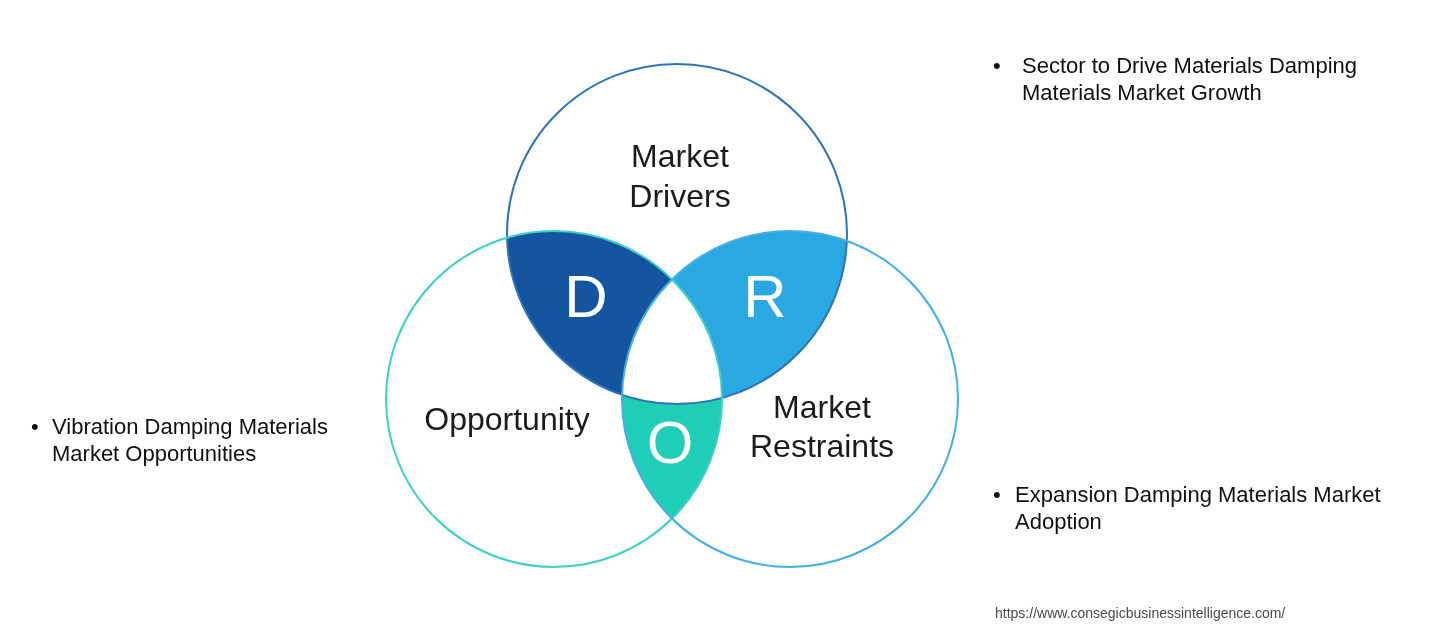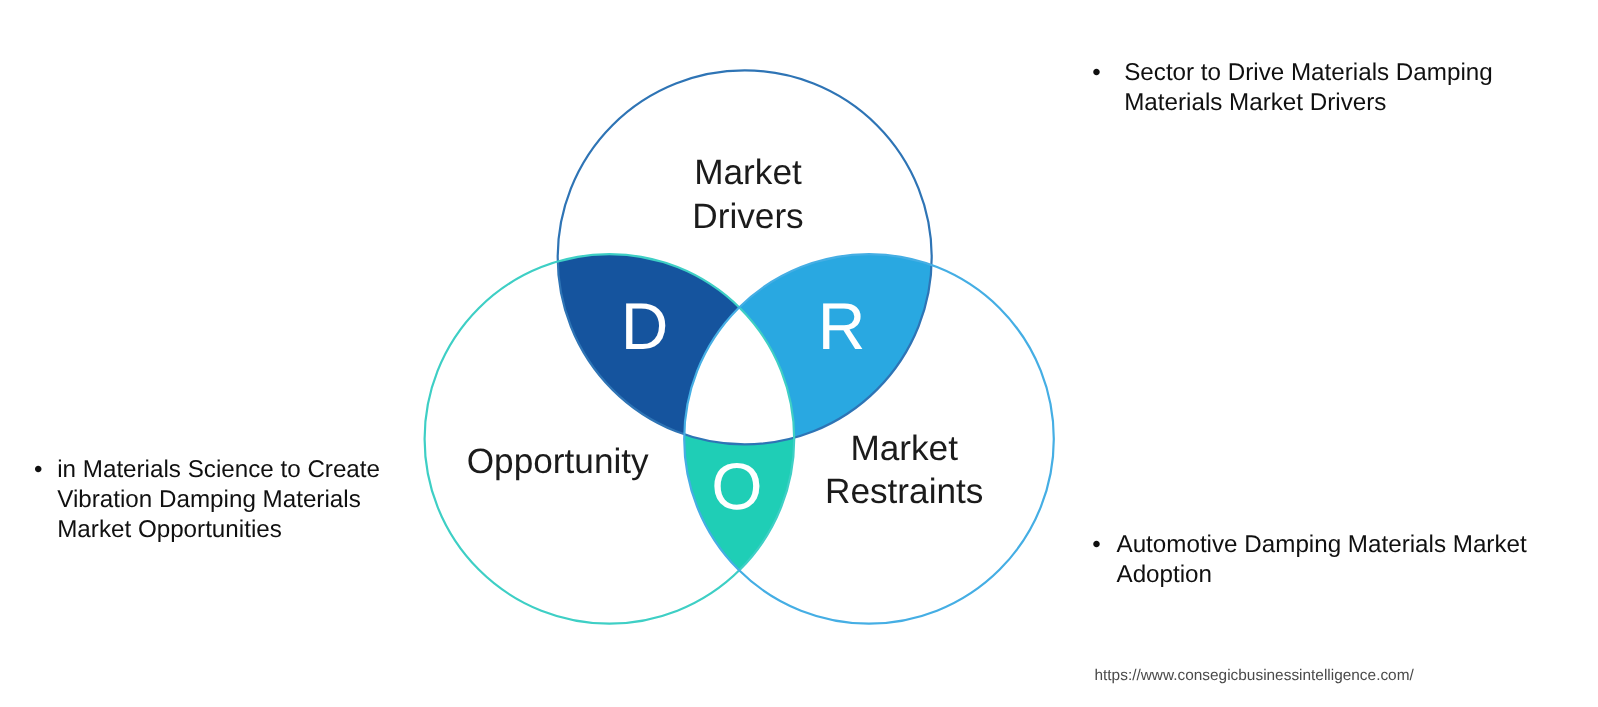--- a/index.html
+++ b/index.html
@@ -76,36 +76,35 @@
 
     <text class="letter-label" x="586" y="317">D</text>
     <text class="letter-label" x="765" y="317">R</text>
     <text class="letter-label" x="670" y="463">O</text>
   </svg>
 
   <div class="note note-driver">
     <span class="note-marker">•</span>
     <div class="note-lines">
       <div>Sector to Drive Materials Damping</div>
-      <div>Materials Market Drivers</div>
+      <div>Materials Market Growth</div>
     </div>
   </div>
 
   <div class="note note-opportunity">
     <span class="note-marker">•</span>
     <div class="note-lines">
-      <div>in Materials Science to Create</div>
       <div>Vibration Damping Materials</div>
       <div>Market Opportunities</div>
     </div>
   </div>
 
   <div class="note note-restraint">
     <span class="note-marker">•</span>
     <div class="note-lines">
-      <div>Automotive Damping Materials Market</div>
+      <div>Expansion Damping Materials Market</div>
       <div>Adoption</div>
     </div>
   </div>
 
   <div class="footer-url">https://www.consegicbusinessintelligence.com/</div>
 
 </div>
 
 </body></html>

